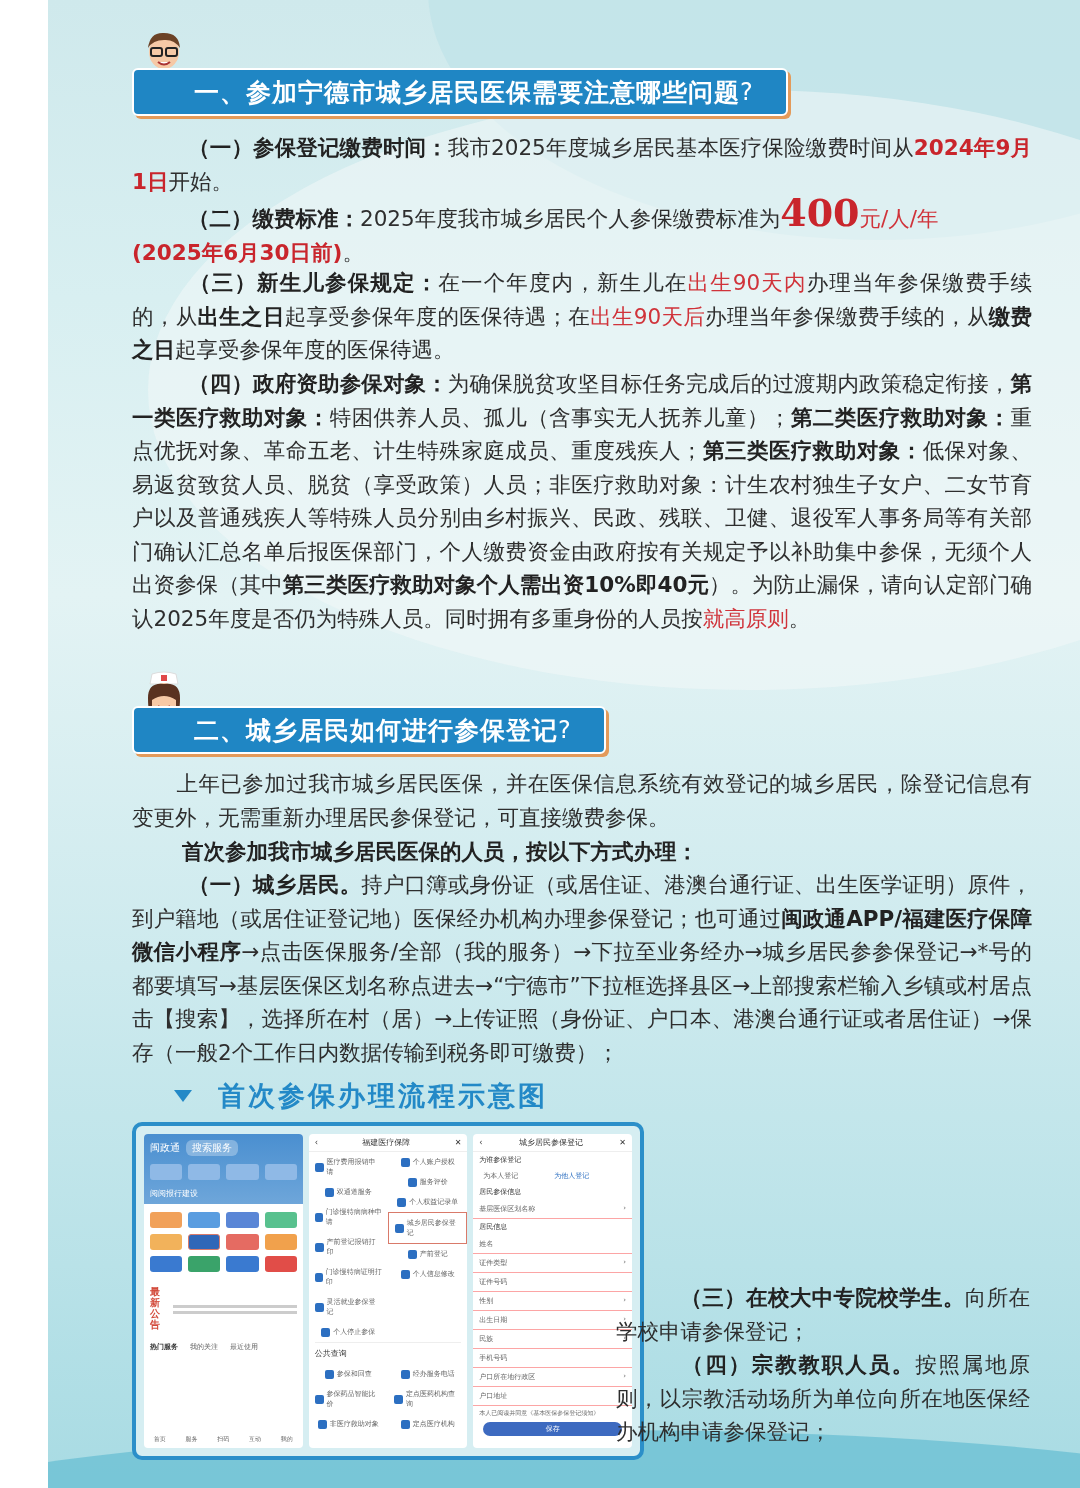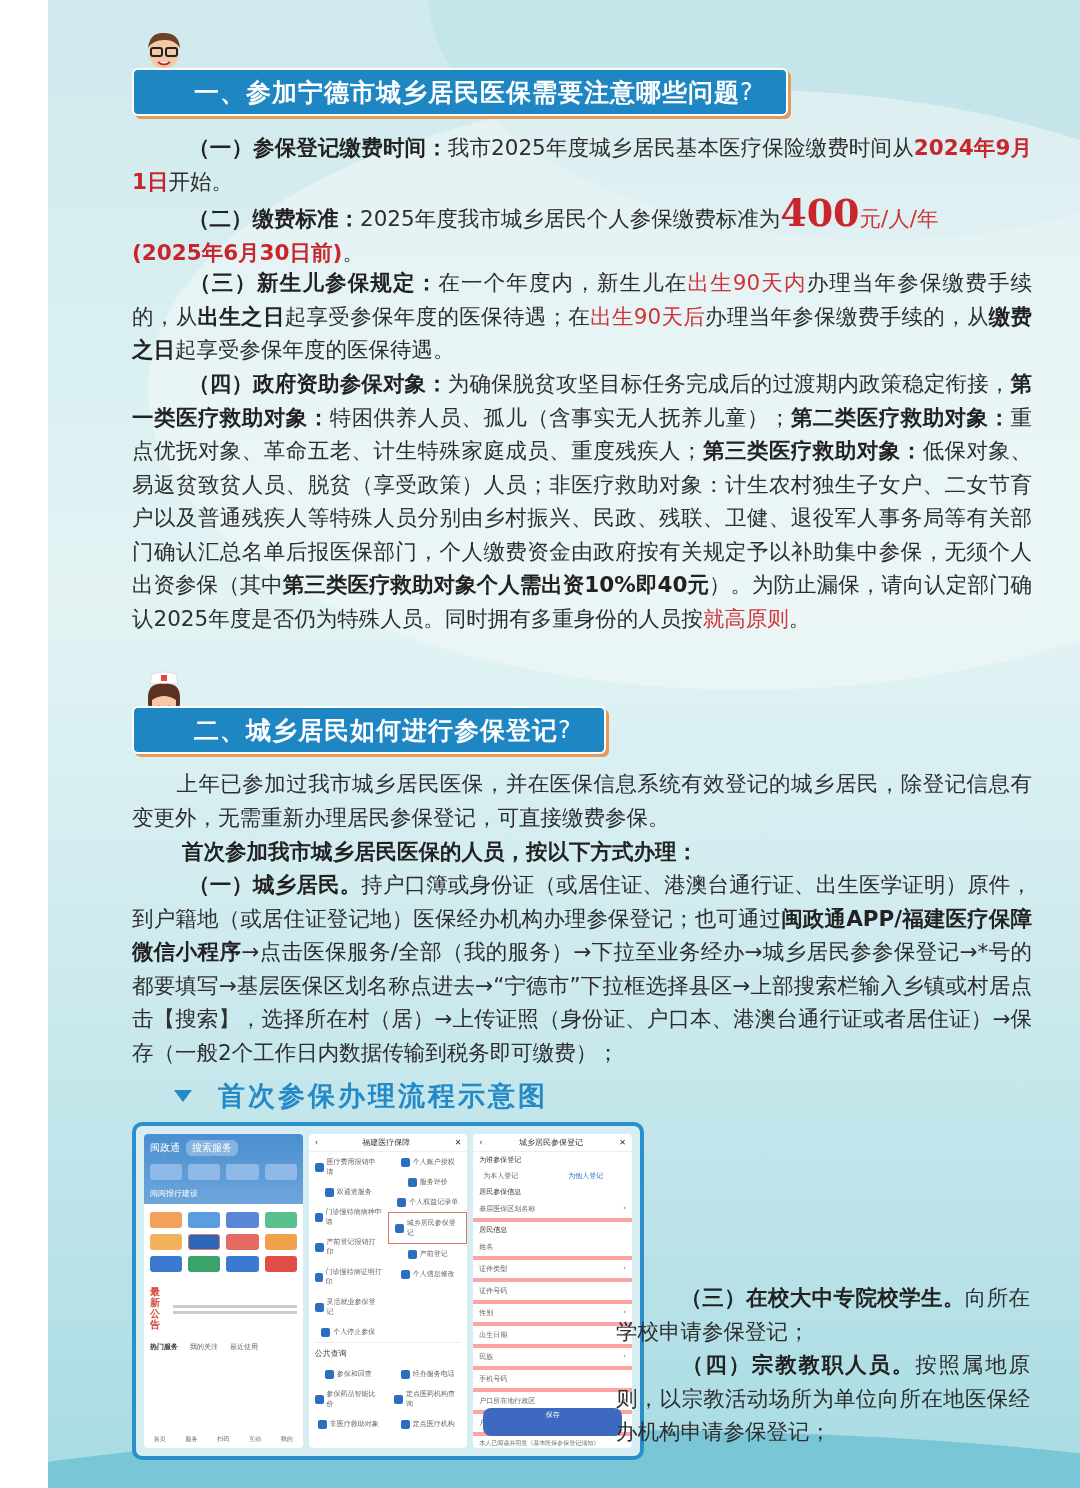--- a/index.html
+++ b/index.html
@@ -67,22 +67,22 @@
   }
   .phone { flex: 1; background: #ffffff; border-radius: 4px; overflow: hidden; position: relative; font-size: 7px; color: #666; }
   .ph1-top { height: 70px; background: linear-gradient(180deg, #4a8fd0, #6ea6da); }
   .ph-head { height: 18px; display: flex; align-items: center; justify-content: space-between; padding: 0 6px; font-size: 8px; color: #333; border-bottom: 1px solid #eee; }
   .grid4 { display: grid; grid-template-columns: repeat(4, 1fr); gap: 6px; padding: 8px 6px; }
   .gico { height: 16px; border-radius: 3px; }
   .row2 { display: flex; justify-content: center; padding: 5px 6px; }
   .mini { display: flex; align-items: center; gap: 3px; }
   .mini i { display: inline-block; width: 9px; height: 9px; background: #2c6fc1; border-radius: 2px; }
   .line { height: 1px; background: #eee; margin: 0 6px; }
-  .frow { display: flex; justify-content: space-between; padding: 4px 6px; border-bottom: 4px solid #fca5a5; }
-  .savebtn { position: absolute; bottom: 12px; left: 10px; right: 10px; height: 28px; background: #3d6ac0; border-radius: 8px; color: #fff; text-align: center; font-size: 7px; line-height: 14px; }
+  .frow { display: flex; justify-content: space-between; padding: 4px 6px; border-bottom: 1px solid #fca5a5; }
+  .savebtn { position: absolute; bottom: 12px; left: 10px; right: 10px; height: 14px; background: #3d6ac0; border-radius: 8px; color: #fff; text-align: center; font-size: 7px; line-height: 14px; }
   .hl { border: 1px solid #d97a6a; }
 
   .rp {
     position: absolute; left: 568px; width: 414px;
     font-size: 21.5px; line-height: 33.5px; color: #2e2e2e; text-align: justify;
   }
 </style>
 </head>
 <body>
 
@@ -336,21 +336,21 @@
         </div>
       </div>
 
       <div class="phone">
         <div class="ph-head">
           <span>‹</span>
           <span>城乡居民参保登记</span>
           <span>✕</span>
         </div>
         <div style="padding:3px 6px; color:#333;">为谁参保登记</div>
-        <div style="display:flex; gap:14px; padding:3px 10px;">
+        <div style="display:flex; padding:3px 10px;">
           <span>为本人登记</span>
           <span style="color:#2c6fc1;margin-left:36px;">为他人登记</span>
         </div>
         <div style="padding:3px 6px; color:#333;">居民参保信息</div>
         <div class="frow">
             <span>基层医保区划名称</span>
             <span>›</span>
           </div>
         <div style="padding:3px 6px; color:#333;">居民信息</div>
         <div class="frow">

